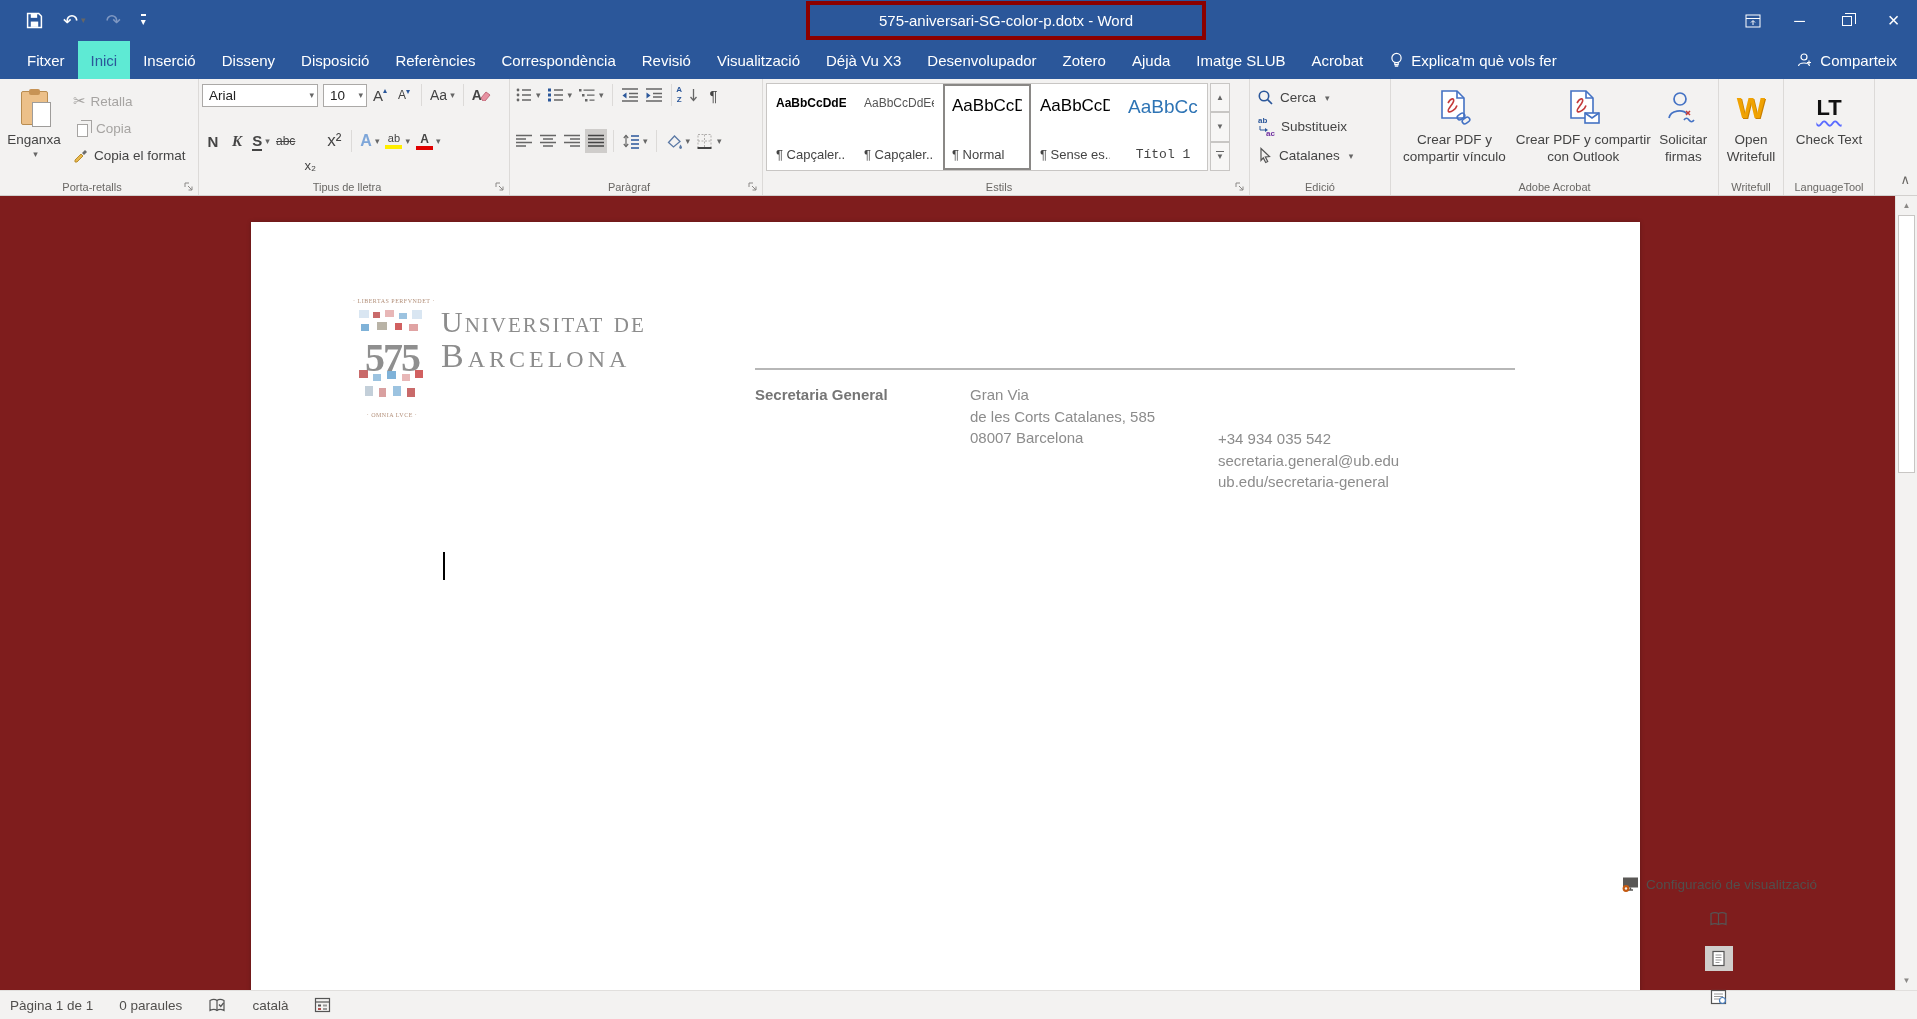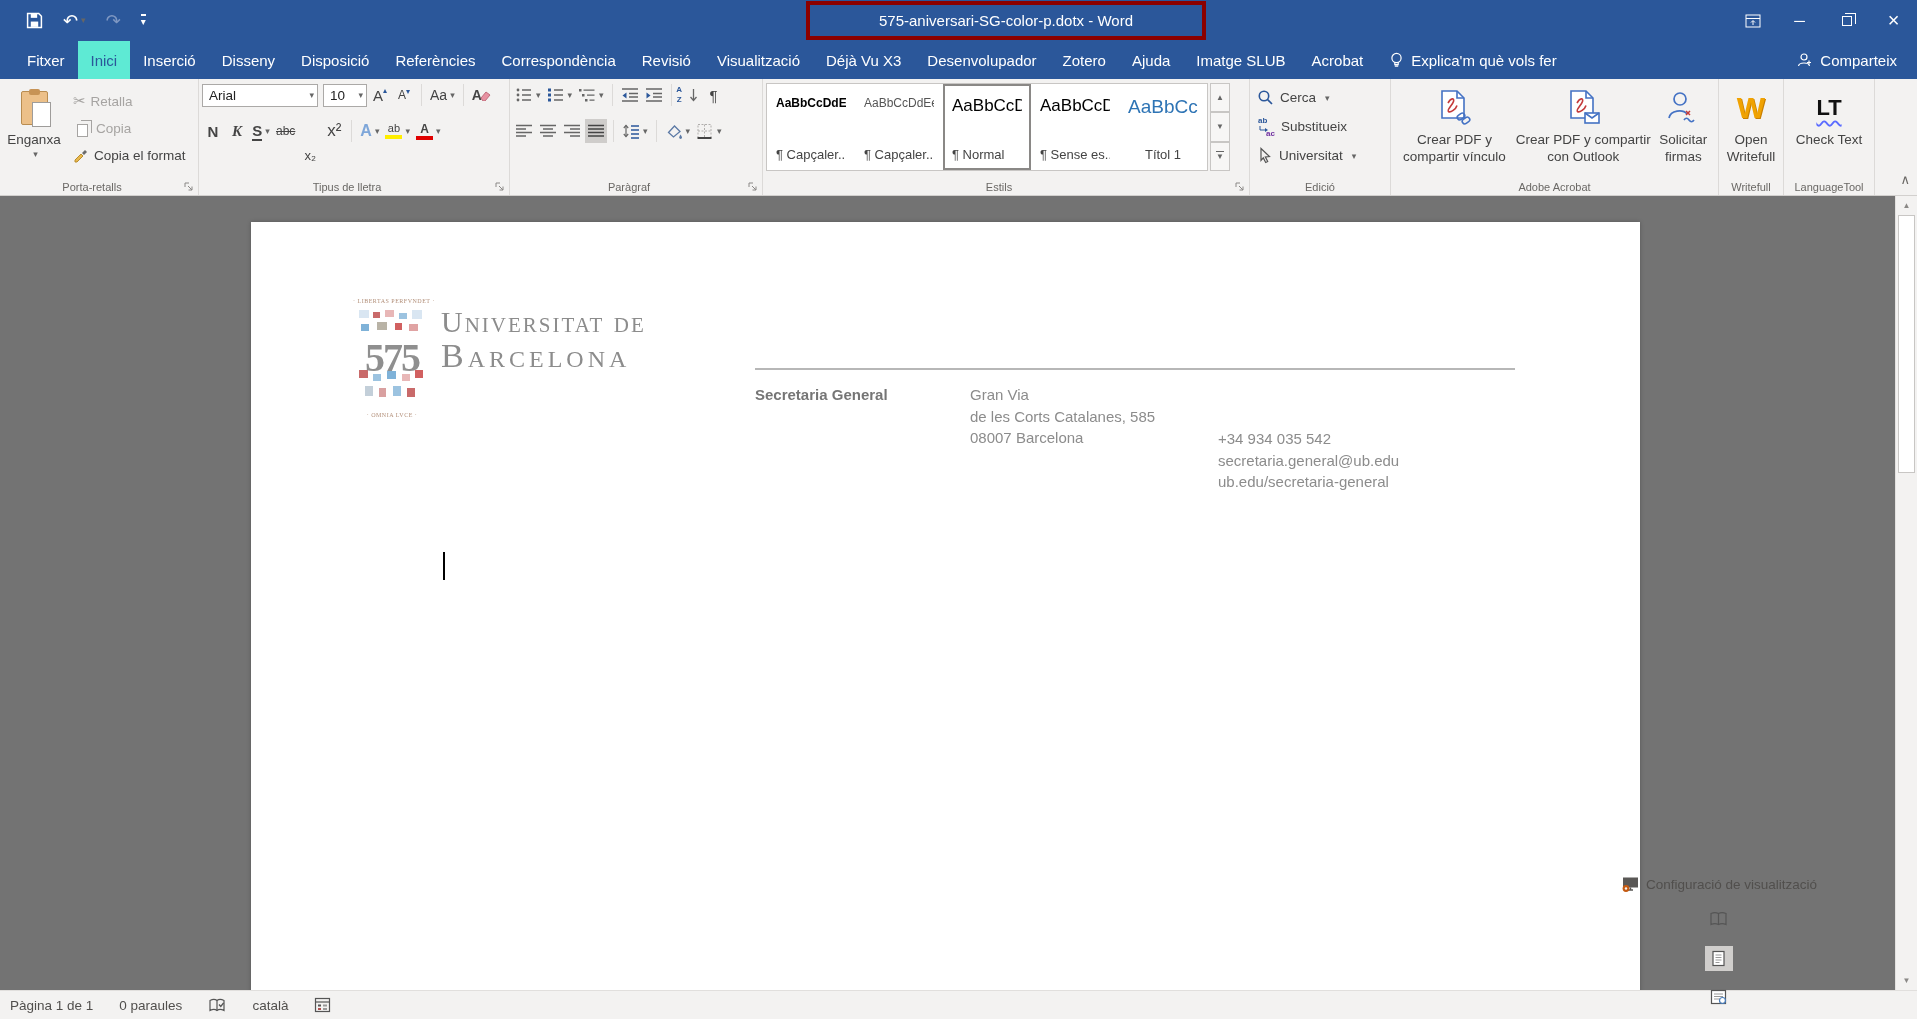--- a/index.html
+++ b/index.html
@@ -29,21 +29,21 @@
   .share { margin-left:auto; display:flex; align-items:center; gap:7px; padding:0 20px; color:#fff; font-size:15px; }
 
   
   .ribbon { position:absolute; left:0; top:79px; width:1917px; height:117px; background:#f3f2f1; border-bottom:1px solid #d2d0ce; display:flex; }
   .group { position:relative; border-right:1px solid #dcdad8; padding:4px 3px 20px 3px; flex:0 0 auto; }
   .group-label { position:absolute; bottom:2px; left:0; right:14px; text-align:center; font-size:11px; color:#6a6865; white-space:nowrap; }
   .launcher { position:absolute; bottom:3px; right:4px; }
   .chev { font-size:9px; color:#666; margin-left:3px; }
   .bigbtn { display:flex; flex-direction:column; align-items:center; justify-content:flex-start; padding-top:5px; text-align:center; font-size:13.5px; color:#444; line-height:1.25; height:92px; }
   .bigbtn .bicon { height:40px; display:flex; align-items:center; justify-content:center; margin-bottom:4px; }
-  .rows { display:flex; flex-direction:column; gap:12px; }
+  .rows { display:flex; flex-direction:column; gap:22px; }
   .rrow { display:flex; align-items:center; gap:2px; }
   .sbtn { display:flex; align-items:center; justify-content:center; min-width:22px; height:24px; padding:0 2px; color:#444; }
   .sbtn.active { background:#cfcdcb; }
   .sep { width:1px; height:22px; background:#dcdad8; margin:0 4px; }
   .combo { background:#fff; border:1px solid #aba9a7; height:23px; display:flex; align-items:center; justify-content:space-between; padding:0 3px 0 6px; font-size:13.5px; color:#222; }
   .dd { font-size:9px; color:#666; }
   .glyph-b { font-weight:bold; font-size:15px; }
   .glyph-i { font-style:italic; font-weight:bold; font-size:15px; font-family:"Liberation Serif", serif; }
   .u-bar { border-bottom:2px solid #444; }
   .colbar { display:flex; flex-direction:column; align-items:center; line-height:1; }
@@ -71,21 +71,21 @@
   .strip-btn .bar { width:8px; border-top:1px solid #666; margin-bottom:1px; }
 
   
   .edit-col { display:flex; flex-direction:column; gap:4px; padding-top:2px; }
   .ecmd { display:flex; align-items:center; gap:6px; font-size:13.5px; height:25px; padding:0 4px; color:#444; white-space:nowrap; }
   .replace-ic { position:relative; width:18px; height:18px; font-size:8px; font-weight:bold; color:#2b579a; }
   .replace-ic .t { position:absolute; left:1px; top:-2px; }
   .replace-ic .b { position:absolute; right:0px; bottom:-2px; color:#7030a0; }
 
   
-  .canvas { position:absolute; left:0; top:196px; width:1895px; height:794px; background:#737373; overflow:hidden; }
+  .canvas { position:absolute; left:0; top:196px; width:1895px; height:794px; background:#7f1d1d; overflow:hidden; }
   .page { position:absolute; left:251px; top:26px; width:1389px; height:900px; background:#fff; box-shadow:0 0 4px rgba(0,0,0,.25); }
   .crest { position:absolute; left:102px; top:76px; width:78px; height:120px; font-family:"Liberation Serif", serif; }
   .crest .motto { position:absolute; left:0; right:0; text-align:center; font-size:6px; letter-spacing:.5px; color:#b3907a; white-space:nowrap; }
   .crest .motto.top { top:0; }
   .crest .motto.bottom { bottom:0; }
   .crest .mosaic { position:absolute; left:4px; top:10px; right:4px; bottom:12px; border-radius:6px 6px 24px 24px; overflow:hidden; }
   .crest .sq { position:absolute; }
   .crest .num { position:absolute; left:0; right:0; top:26px; text-align:center; font-size:40px; font-weight:bold; color:#8f8f8f; letter-spacing:-2px; }
   .wordmark { position:absolute; left:190px; top:84px; color:#8c8c8c; font-family:"Liberation Serif", serif; font-variant:small-caps; line-height:1.05; }
   .wm1 { font-size:30px; letter-spacing:2px; }
@@ -429,21 +429,21 @@
         <div class="style-cell selected">
           <span class="sprev" style="font-size:17px;">AaBbCcDd</span>
           <span class="sname">¶ Normal</span>
         </div>
         <div class="style-cell">
           <span class="sprev" style="font-size:17px;">AaBbCcDd</span>
           <span class="sname">¶ Sense es...</span>
         </div>
         <div class="style-cell">
           <span class="sprev" style="font-size:19px; color:#2e74b5;">AaBbCc</span>
-          <span class="sname" style="text-align:center;">Títol 1</span>
+          <span class="sname" style="text-align:center;font-family:Liberation Mono, monospace;">Títol 1</span>
         </div>
       </div>
       <div class="gallery-strip">
         <div class="strip-btn">▲</div>
         <div class="strip-btn">▼</div>
         <div class="strip-btn">
             <span class="bar"></span>
             <span>▼</span>
           </div>
       </div>
@@ -473,21 +473,21 @@
               <path d="M8 10l3 2-3 2z" fill="#2b579a"></path>
             </svg>
           <span class="b">ac</span>
         </span>
         <span>Substitueix</span>
       </div>
       <div class="ecmd">
         <svg width="16" height="17" viewBox="0 0 16 17">
             <path d="M4 1.5l8.5 8-4.2.4 2.4 4.6-2 1-2.4-4.6L4 13.5z" fill="none" stroke="#555" stroke-width="1.2"></path>
           </svg>
-        <span>Universitat</span>
+        <span>Catalanes</span>
           <span class="chev">▾</span>
       </div>
     </div>
     <div class="group-label" style="right:0;">Edició</div>
   </div>
 
   <div class="group" style="width:328px;">
     <div style="display:flex;">
       <div class="bigbtn" style="width:122px;">
         <div class="bicon">

